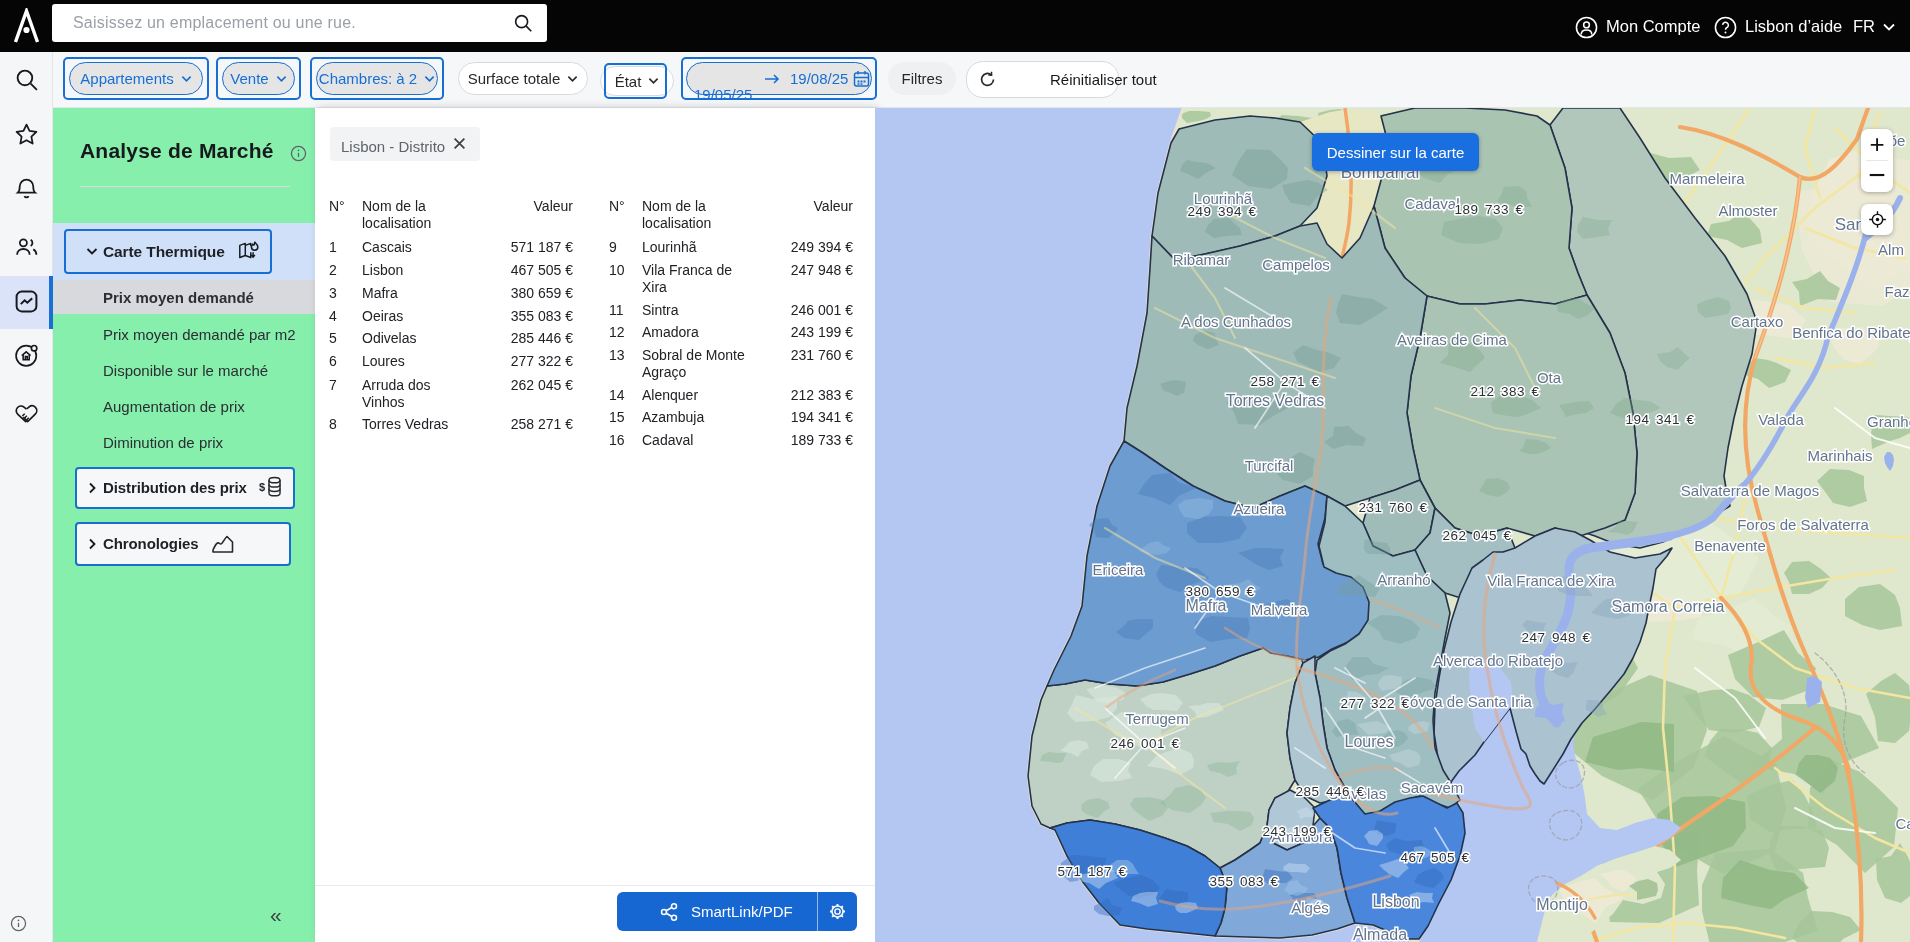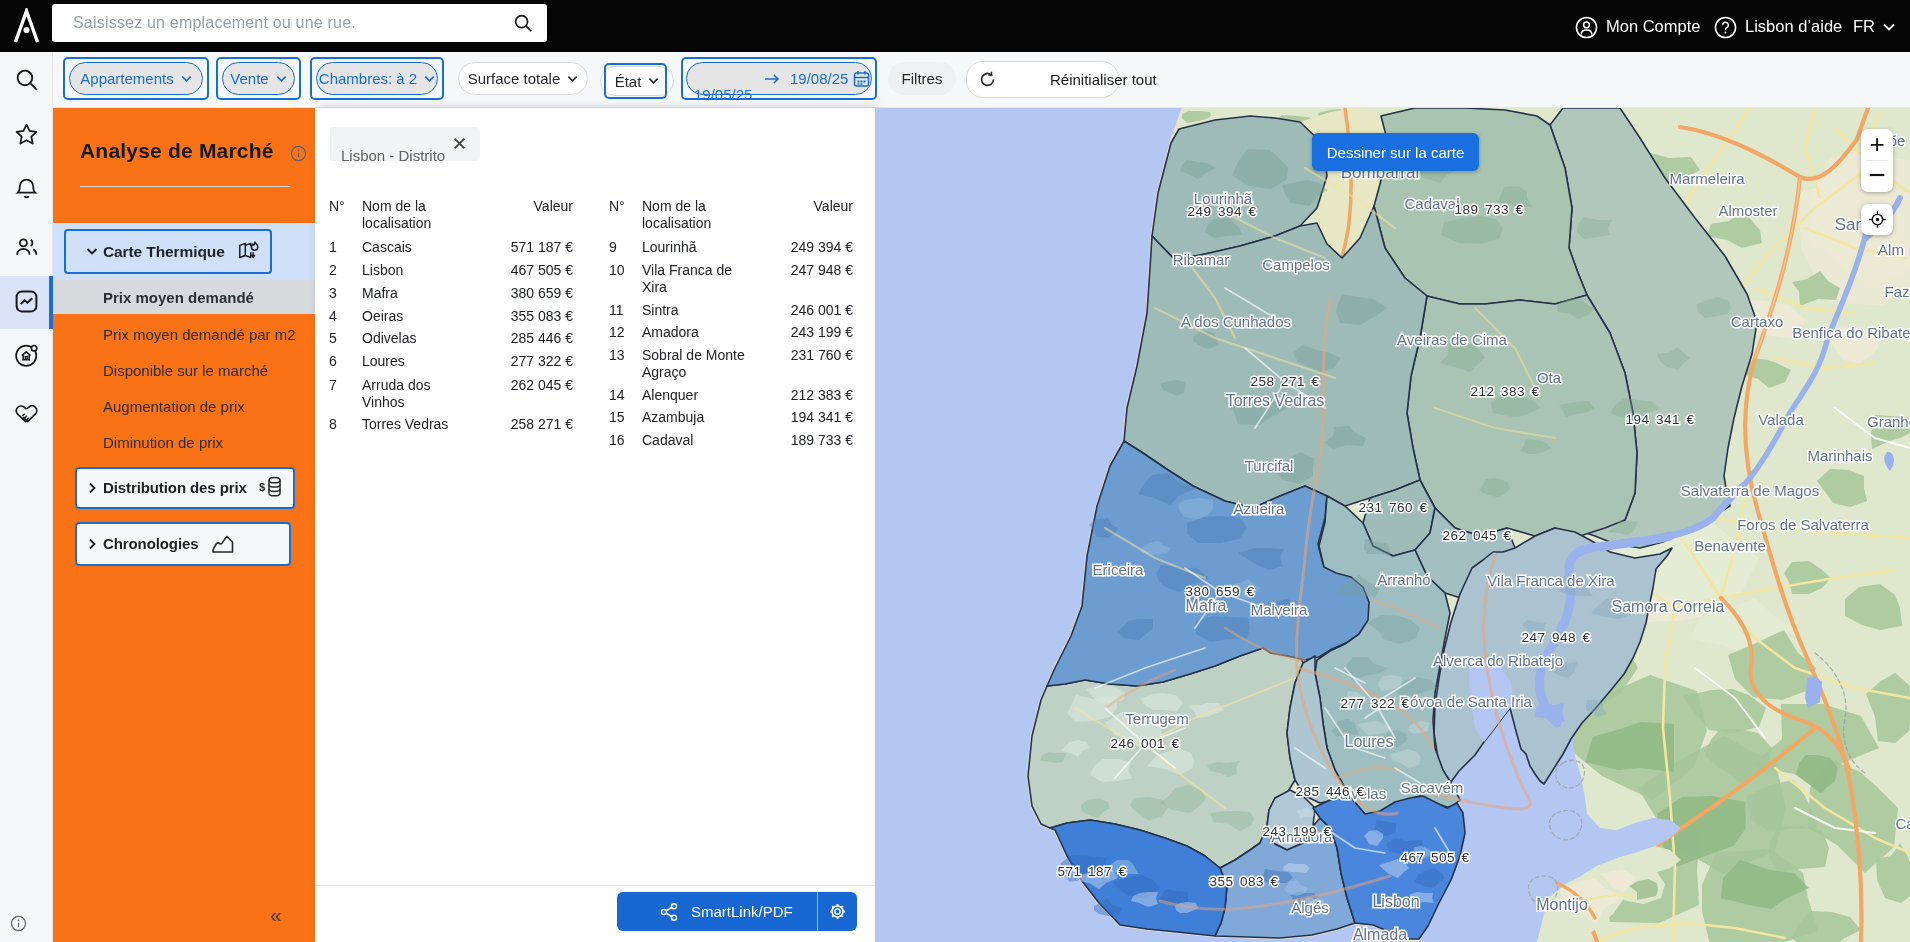--- a/index.html
+++ b/index.html
@@ -12,21 +12,21 @@
 .filterbar{position:absolute;left:0;top:52px;width:1910px;height:56px;background:#f6f7f9;border-bottom:1px solid #e4e7ea;}
 .chip-blue{position:absolute;border:2px solid #176fd4;border-radius:5px;background:transparent;}
 .chip-pill{position:absolute;border:1px solid #176fd4;border-radius:17px;background:#e5e5e5;color:#176fd4;font-size:15px;display:flex;align-items:center;justify-content:center;}
 .chip-gray{position:absolute;border:1px solid #d8dade;border-radius:17px;background:#fff;color:#26282c;font-size:15px;display:flex;align-items:center;justify-content:center;}
 .chip-flat{position:absolute;border-radius:17px;background:#eff0f2;color:#26282c;font-size:15px;display:flex;align-items:center;justify-content:center;}
 
 .rail{position:absolute;left:0;top:52px;width:53px;height:890px;background:#f5f6f8;border-right:1px solid #e3e5e8;z-index:5;}
 .rail .icon{position:absolute;left:14px;width:25px;height:25px;color:#26282c;}
 .rail .active-bg{position:absolute;left:0;top:224px;width:53px;height:53px;background:#dbe3f9;border-right:4px solid #1a6fd6;}
 
-.lpanel{position:absolute;left:53px;top:108px;width:262px;height:834px;background:#f97316;}
+.lpanel{position:absolute;left:53px;top:108px;width:262px;height:834px;background:#86efac;}
 .ltitle{position:absolute;left:27px;top:31px;font-size:21px;font-weight:700;color:#17191d;letter-spacing:.2px;}
 .ldiv{position:absolute;left:27px;top:78px;width:210px;height:1px;background:#d9dbdf;}
 .bluerow{position:absolute;left:0;top:115px;width:262px;height:57px;background:#cfe0f8;}
 .ctbox{position:absolute;left:11px;top:121px;width:208px;height:45px;border:2px solid #176fd4;border-radius:4px;}
 .grayrow{position:absolute;left:0;top:172px;width:262px;height:34px;background:#d7d9dd;}
 .litem{position:absolute;left:50px;font-size:15px;color:#2b2e33;}
 .secbox{position:absolute;left:22px;border:2px solid #176fd4;border-radius:4px;background:#f6f7f9;}
 
 .mpanel{position:absolute;left:315px;top:108px;width:560px;height:834px;background:#ffffff;box-shadow:3px 0 8px rgba(60,64,67,.25);}
 .mchip{position:absolute;left:15px;top:19px;width:150px;height:34px;background:#f1f3f5;border-radius:4px;color:#5f6368;font-size:15px;}
@@ -193,21 +193,21 @@
       <path d="M1.5 1.5 L6 6 L1.5 10.5"></path>
     </svg>
  <div class="abs" style="left:50px;top:427px;font-size:15px;font-weight:700;color:#1d2025;letter-spacing:-0.1px;">Chronologies</div>
  <svg class="abs" style="left:158px;top:425px" width="24" height="22" viewBox="0 0 24 22" fill="none" stroke="#26282c" stroke-width="1.6">
    <path d="M2 19 L2 17 C4 13 6 8 8.5 10.5 C11 13 13 6 16 3.5 L21.5 9 L21.5 19 Z" stroke-linejoin="round"></path>
  </svg>
  <div class="abs" style="left:217px;top:795px;font-size:21px;color:#3c4043;letter-spacing:-2px;">«</div>
 </div>
 <div class="mpanel">
     <div class="mchip">
-      <span class="abs" style="left:11px;top:20px;text-align:right;">Lisbon - Distrito</span>
+      <span class="abs" style="left:11px;top:11px;text-align:right;">Lisbon - Distrito</span>
       <svg class="abs" style="left:123px;top:10px" width="13" height="13" viewBox="0 0 12 12" stroke="#3c4043" stroke-width="1.6">
         <path d="M1.5 1.5 L10.5 10.5 M10.5 1.5 L1.5 10.5"></path>
       </svg>
     </div>
     <div class="cell" style="left:14px;top:90px;">N°</div>
     <div class="cell" style="left:47px;top:90px;">Nom de la<br>localisation</div>
     <div class="cell" style="left:185px;top:90px;width:73px;text-align:right;">Valeur</div>
     <div class="cell" style="left:294px;top:90px;">N°</div>
     <div class="cell" style="left:327px;top:90px;">Nom de la<br>localisation</div>
     <div class="cell" style="left:465px;top:90px;width:73px;text-align:right;">Valeur</div>

